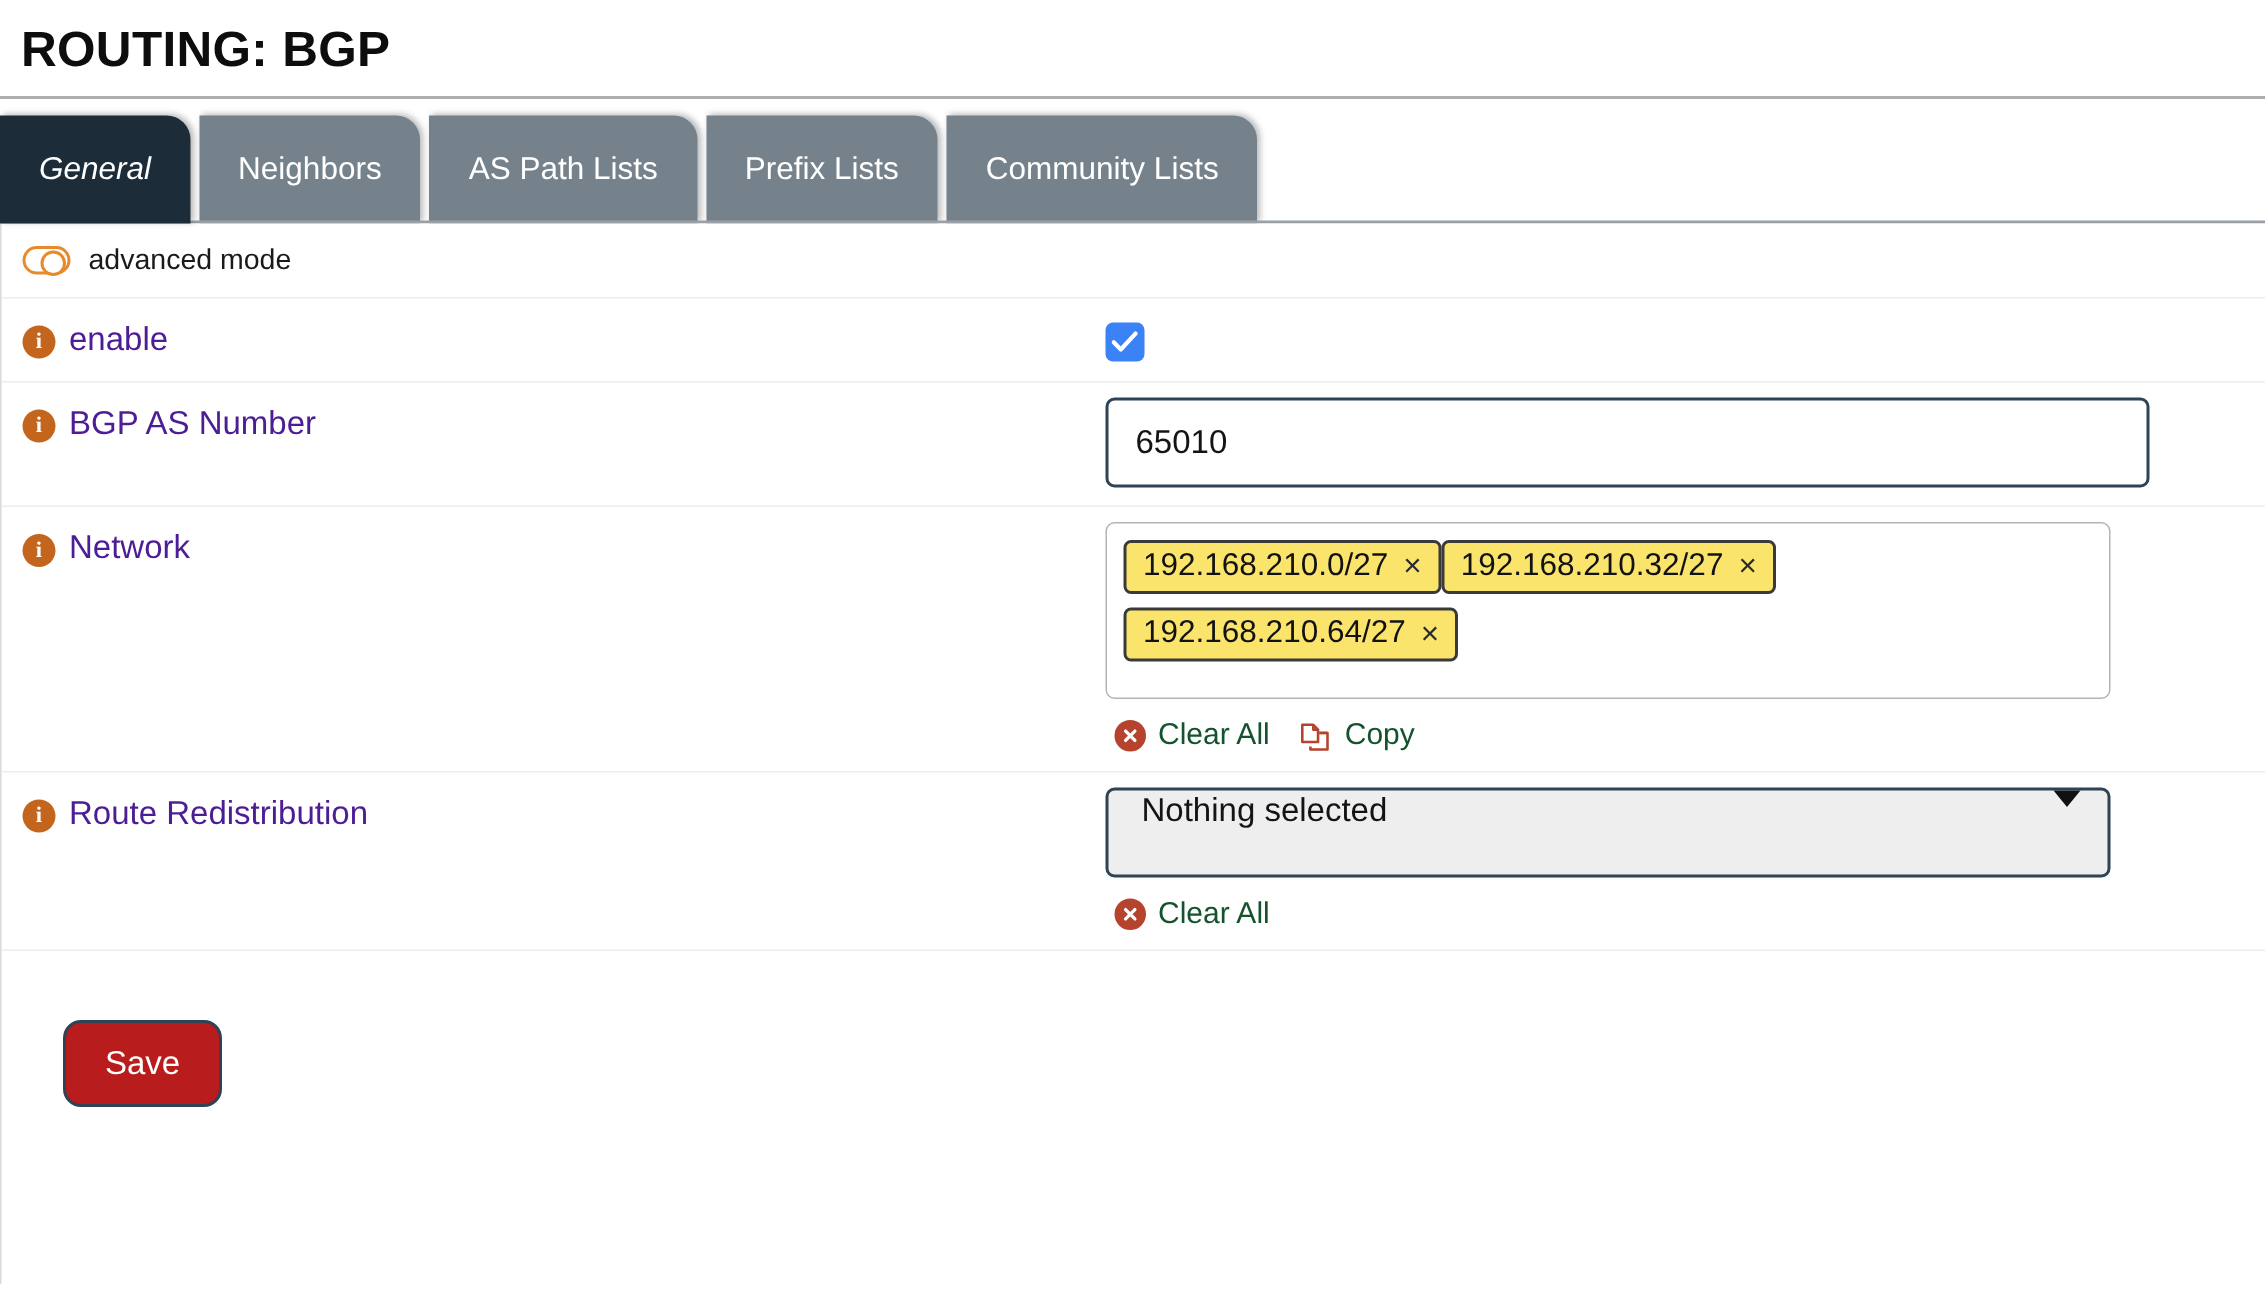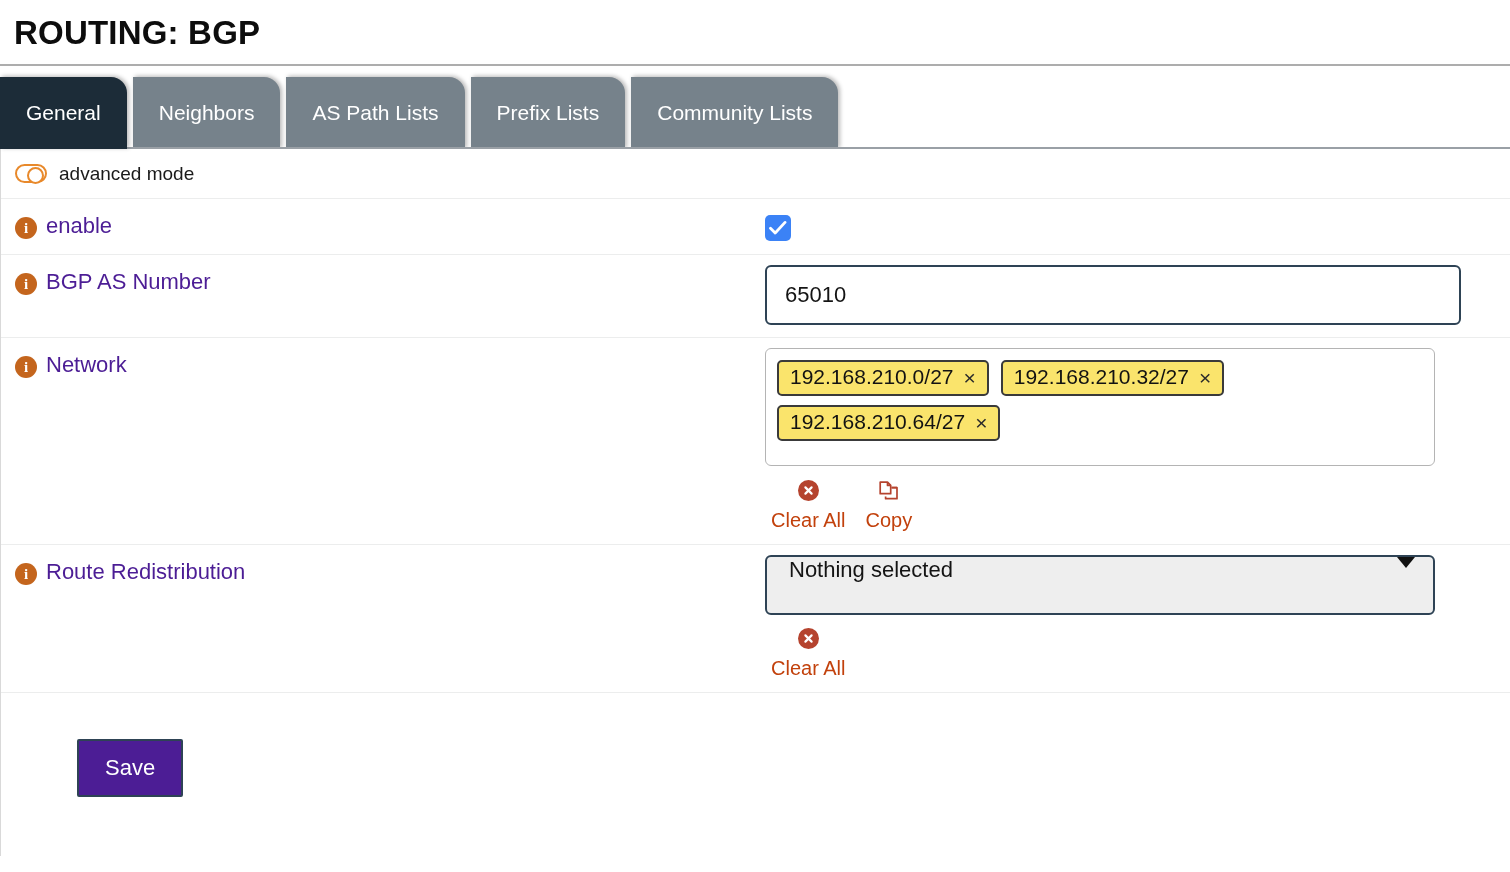--- a/index.html
+++ b/index.html
@@ -51,21 +51,21 @@
     color: #ffffff;
     font-size: 21px;
     background: #76828b;
     border-radius: 0 16px 0 0;
     margin-right: 6px;
     box-shadow: 2px -1px 4px rgba(0,0,0,0.28);
     cursor: pointer;
     white-space: nowrap;
     user-select: none;
   }
-  .tab:first-child { border-radius: 0 16px 0 0; }
+  .tab:first-child { border-radius: 0 16px 0 0; font-style: italic; }
   .tab.active {
     background: #1c2c38;
     color: #ffffff;
     z-index: 5;
   }
   .tabbar-underline {
     position: absolute;
     left: 0; right: 0; bottom: 0;
     height: 2px;
     background: #9aa0a6;
@@ -88,21 +88,20 @@
   .col-label {
     width: 736px;
     flex: 0 0 736px;
     display: flex;
     align-items: flex-start;
     padding: 14px 0 12px 14px;
   }
   .col-field {
     flex: 1 1 auto;
     padding: 10px 0 12px 0;
-    margin-left: 28px;
   }
 
   
   .adv-row {
     display: flex;
     align-items: center;
     height: 50px;
     padding-left: 14px;
     border-bottom: 1px solid #eceded;
   }
@@ -183,21 +182,21 @@
   .tagbox {
     width: 670px;
     min-height: 118px;
     border: 1px solid #b4b4b4;
     border-radius: 6px;
     background: #fff;
     padding: 11px 10px 10px 11px;
     display: flex;
     flex-wrap: wrap;
     align-content: flex-start;
-    gap: 9px 12px;
+    gap: 9px 0;
     cursor: text;
   }
   .tag {
     background: #fae46c;
     border: 2px solid #3a3a3a;
     border-radius: 5px;
     padding: 4px 11px 5px 11px;
     font-size: 21px;
     color: #121212;
     display: inline-flex;
@@ -219,25 +218,24 @@
     display: flex;
     align-items: center;
     gap: 20px;
     margin-top: 13px;
     padding-left: 6px;
   }
   .action-link {
     display: inline-flex;
     align-items: center;
     gap: 8px;
-    color: #c2410c;
+    color: #14532d;
     font-size: 20px;
     cursor: pointer;
     text-decoration: none;
-    flex-direction: column;
   }
   .x-circle {
     width: 21px; height: 21px;
     border-radius: 50%;
     background: #b5432e;
     display: inline-flex;
     align-items: center;
     justify-content: center;
     flex: 0 0 auto;
   }
@@ -263,29 +261,28 @@
   .caret {
     width: 0; height: 0;
     border-left: 9px solid transparent;
     border-right: 9px solid transparent;
     border-top: 11px solid #111;
   }
 
   
   .save-wrap { padding: 46px 0 0 41px; }
   .save-btn {
-    background: #4c1d95;
+    background: #b91c1c;
     border: 2px solid #2e4355;
-    border-radius: 2px;
+    border-radius: 12px;
     color: #fff;
     font-size: 22px;
     padding: 14px 26px;
     cursor: pointer;
     font-family: "Liberation Sans", sans-serif;
-    margin-left: 35px;
   }
 </style>
 </head>
 <body>
 
 <div class="page">
 
   <div class="page-header">
     <div class="page-title">ROUTING: BGP</div>
   </div>

